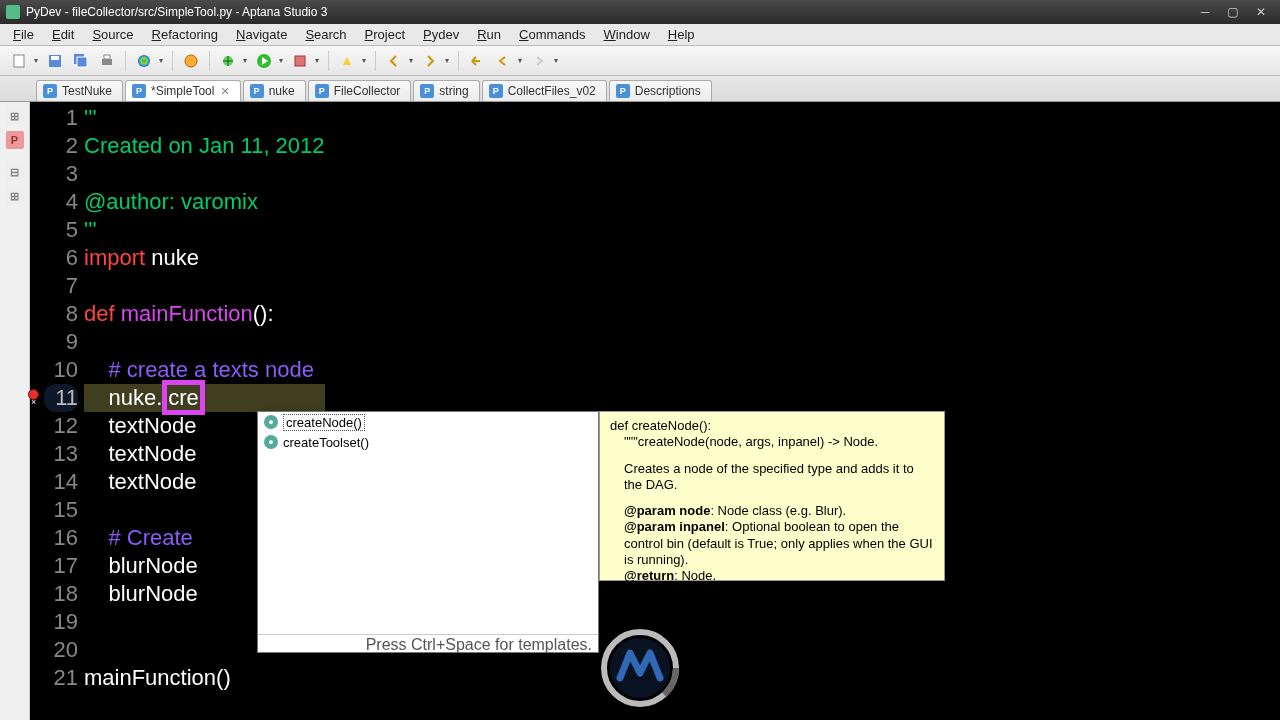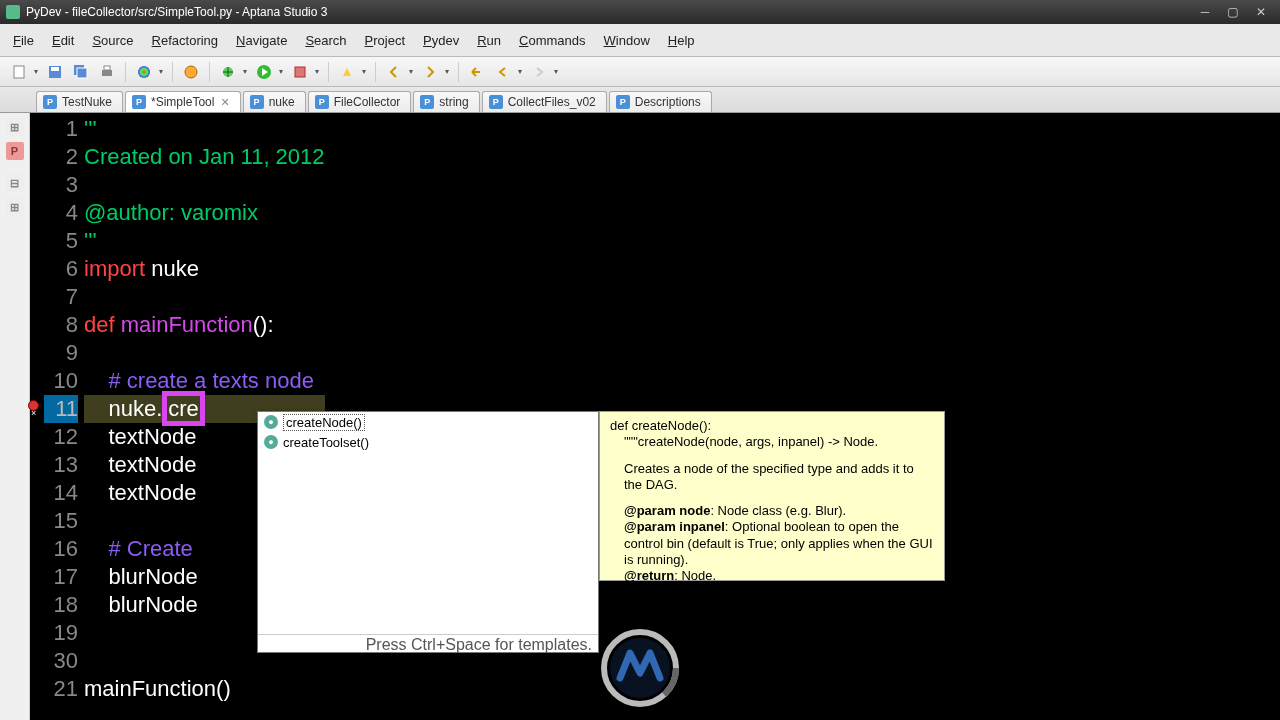--- a/index.html
+++ b/index.html
@@ -3,21 +3,21 @@
   <meta charset="utf-8">
   <style>
     * { margin: 0; padding: 0; box-sizing: border-box; font-family: "Segoe UI", Tahoma, sans-serif; }
     body { width: 1280px; height: 720px; overflow: hidden; background: #000; font-size: 13px; position: relative; }
 
     .title-bar { background: linear-gradient(#4a4a4a, #2a2a2a); height: 22px; display: flex; align-items: center; padding: 12px 6px; color: #fff; font-size: 12px; }
     .title-bar .ti { width: 14px; height: 14px; background: #5b8; margin-right: 6px; border-radius: 2px; }
     .title-spacer { flex: 1; }
     .win-btn { width: 26px; height: 18px; margin-left: 2px; display: flex; align-items: center; justify-content: center; color: #ccc; font-size: 12px; }
 
-    .menu-bar { background: #e9e9e9; height: 33px; display: flex; align-items: center; padding: 0 4px; border-bottom: 1px solid #bbb; }
+    .menu-bar { background: #e9e9e9; height: 22px; display: flex; align-items: center; padding: 0 4px; border-bottom: 1px solid #bbb; }
     .menu-bar span { padding: 3px 9px; color: #222; font-size: 13px; }
     .menu-bar span u { text-decoration: underline; }
 
     .toolbar { background: linear-gradient(#f8f8f8, #e6e6e6); height: 30px; display: flex; align-items: center; padding: 0 6px; border-bottom: 1px solid #bbb; }
     .tbtn { width: 22px; height: 22px; margin: 0 2px; display: flex; align-items: center; justify-content: center; border-radius: 2px; }
     .tbtn svg { width: 16px; height: 16px; }
     .tdrop { width: 8px; color: #555; font-size: 8px; text-align: center; margin-right: 2px; }
     .tsep { width: 1px; height: 20px; background: #ccc; margin: 0 5px; }
 
     .tabs-bar { background: linear-gradient(#e8e8e8, #dcdcdc); height: 26px; display: flex; align-items: flex-end; padding: 0 4px; border-bottom: 1px solid #999; padding-left: 36px; }
@@ -28,21 +28,21 @@
 
     .editor-area { display: flex; height: 620px; }
 
     .left-gutter { width: 30px; background: #f0f0f0; border-right: 1px solid #ccc; display: flex; flex-direction: column; align-items: center; padding-top: 2px; }
     .left-gutter .gico { width: 18px; height: 18px; margin: 3px 0; border-radius: 2px; display: flex; align-items: center; justify-content: center; font-size: 11px; font-weight: bold; }
     .left-gutter .gsep { width: 100%; height: 8px; }
 
     .editor { flex: 1; background: #000; display: flex; font-family: "Consolas", "Courier New", monospace; font-size: 22px; position: relative; }
     .line-numbers { background: #000; color: #888; text-align: right; padding: 2px 6px 0 4px; min-width: 44px; user-select: none; }
     .line-numbers div { height: 28px; line-height: 28px; }
-    .line-numbers div.hl { background: #0369a1; color: #bbb; }
+    .line-numbers div.hl { background: #0f172a; color: #bbb; border-radius: 12px; }
     .marker-col { width: 10px; position: relative; }
 
     .code { padding-top: 2px; color: #fff; }
     .code div { height: 28px; line-height: 28px; white-space: pre; }
     .code div.hl { background: #3f3f1f; }
     .c-docstr { color: #00cc66; }
     .c-kw { color: #ff4444; }
     .c-fn { color: #d946ef; }
     .c-hash { color: #8b5cf6; }
     .c-white { color: #fff; }
@@ -250,21 +250,21 @@
         <div>10</div>
         <div class="hl">11</div>
         <div>12</div>
         <div>13</div>
         <div>14</div>
         <div>15</div>
         <div>16</div>
         <div>17</div>
         <div>18</div>
         <div>19</div>
-        <div>30</div>
+        <div>20</div>
         <div>21</div>
       </div>
     <div class="code" id="code">
         <div><span class="c-docstr">'''</span></div>
         <div><span class="c-docstr">Created on Jan 11, 2012</span></div>
         <div></div>
         <div><span class="c-docstr">@author: varomix</span></div>
         <div><span class="c-docstr">'''</span></div>
         <div><span class="c-kw">import</span><span class="c-white"> nuke</span></div>
         <div></div>

